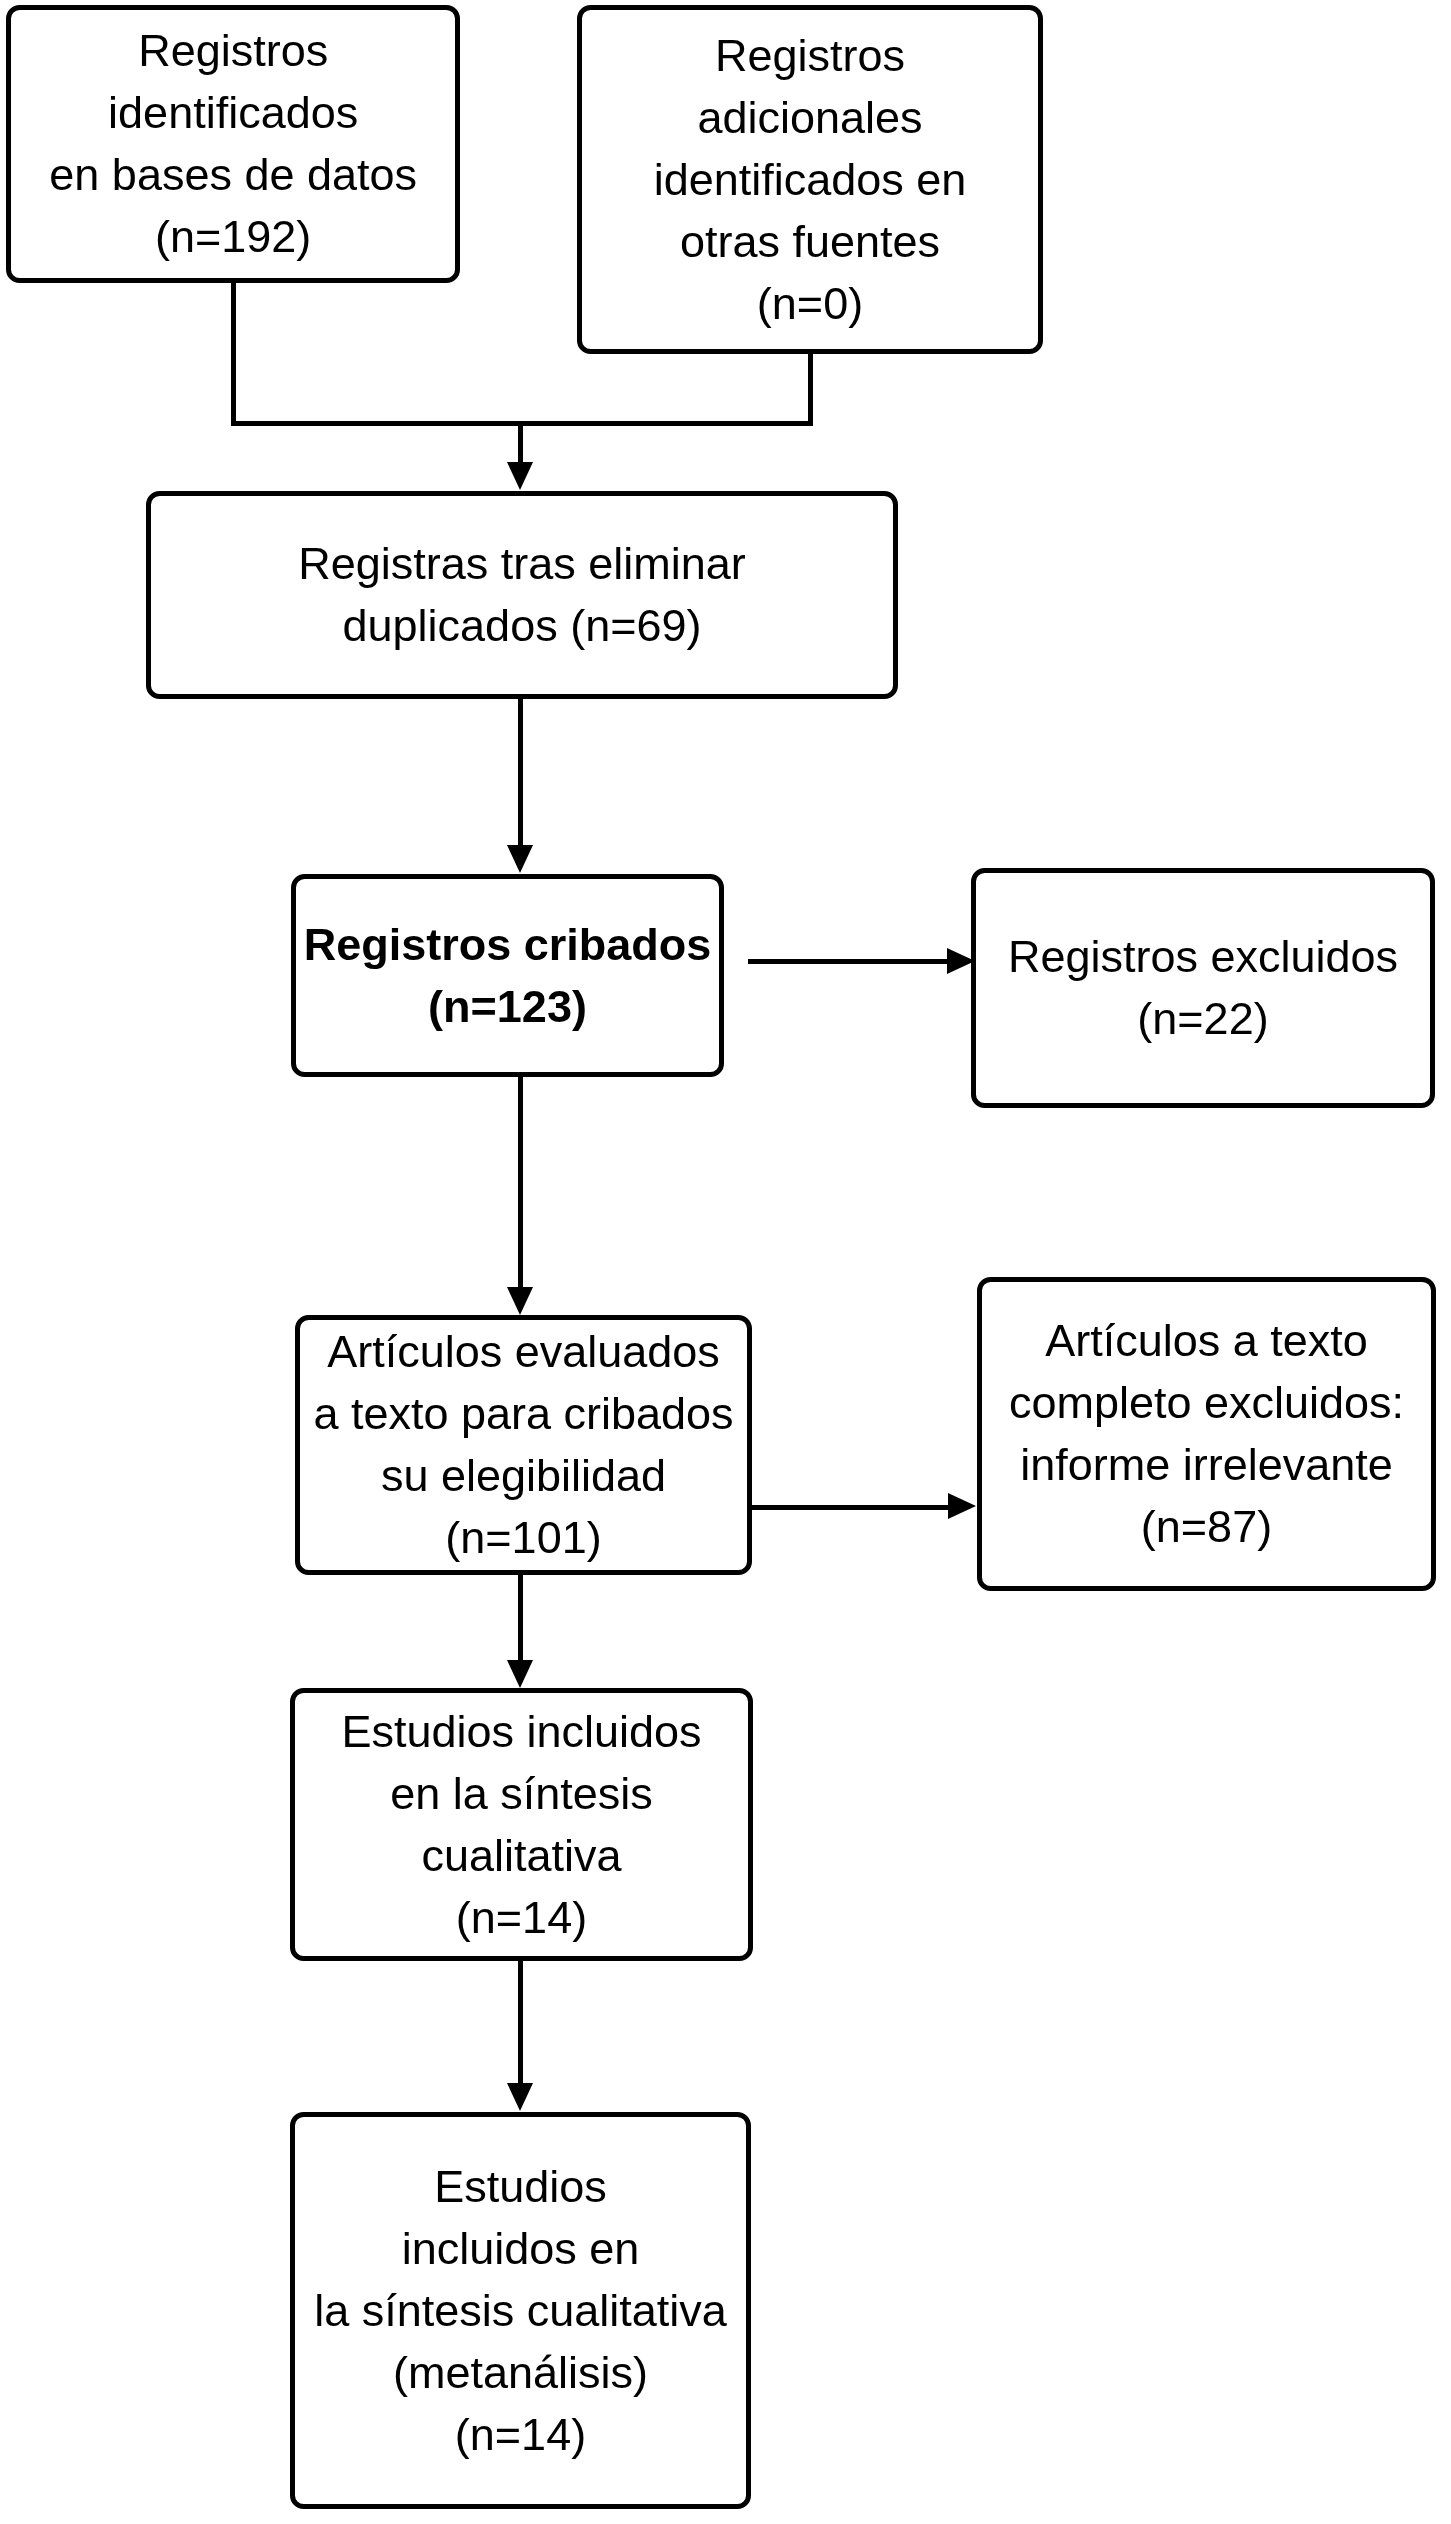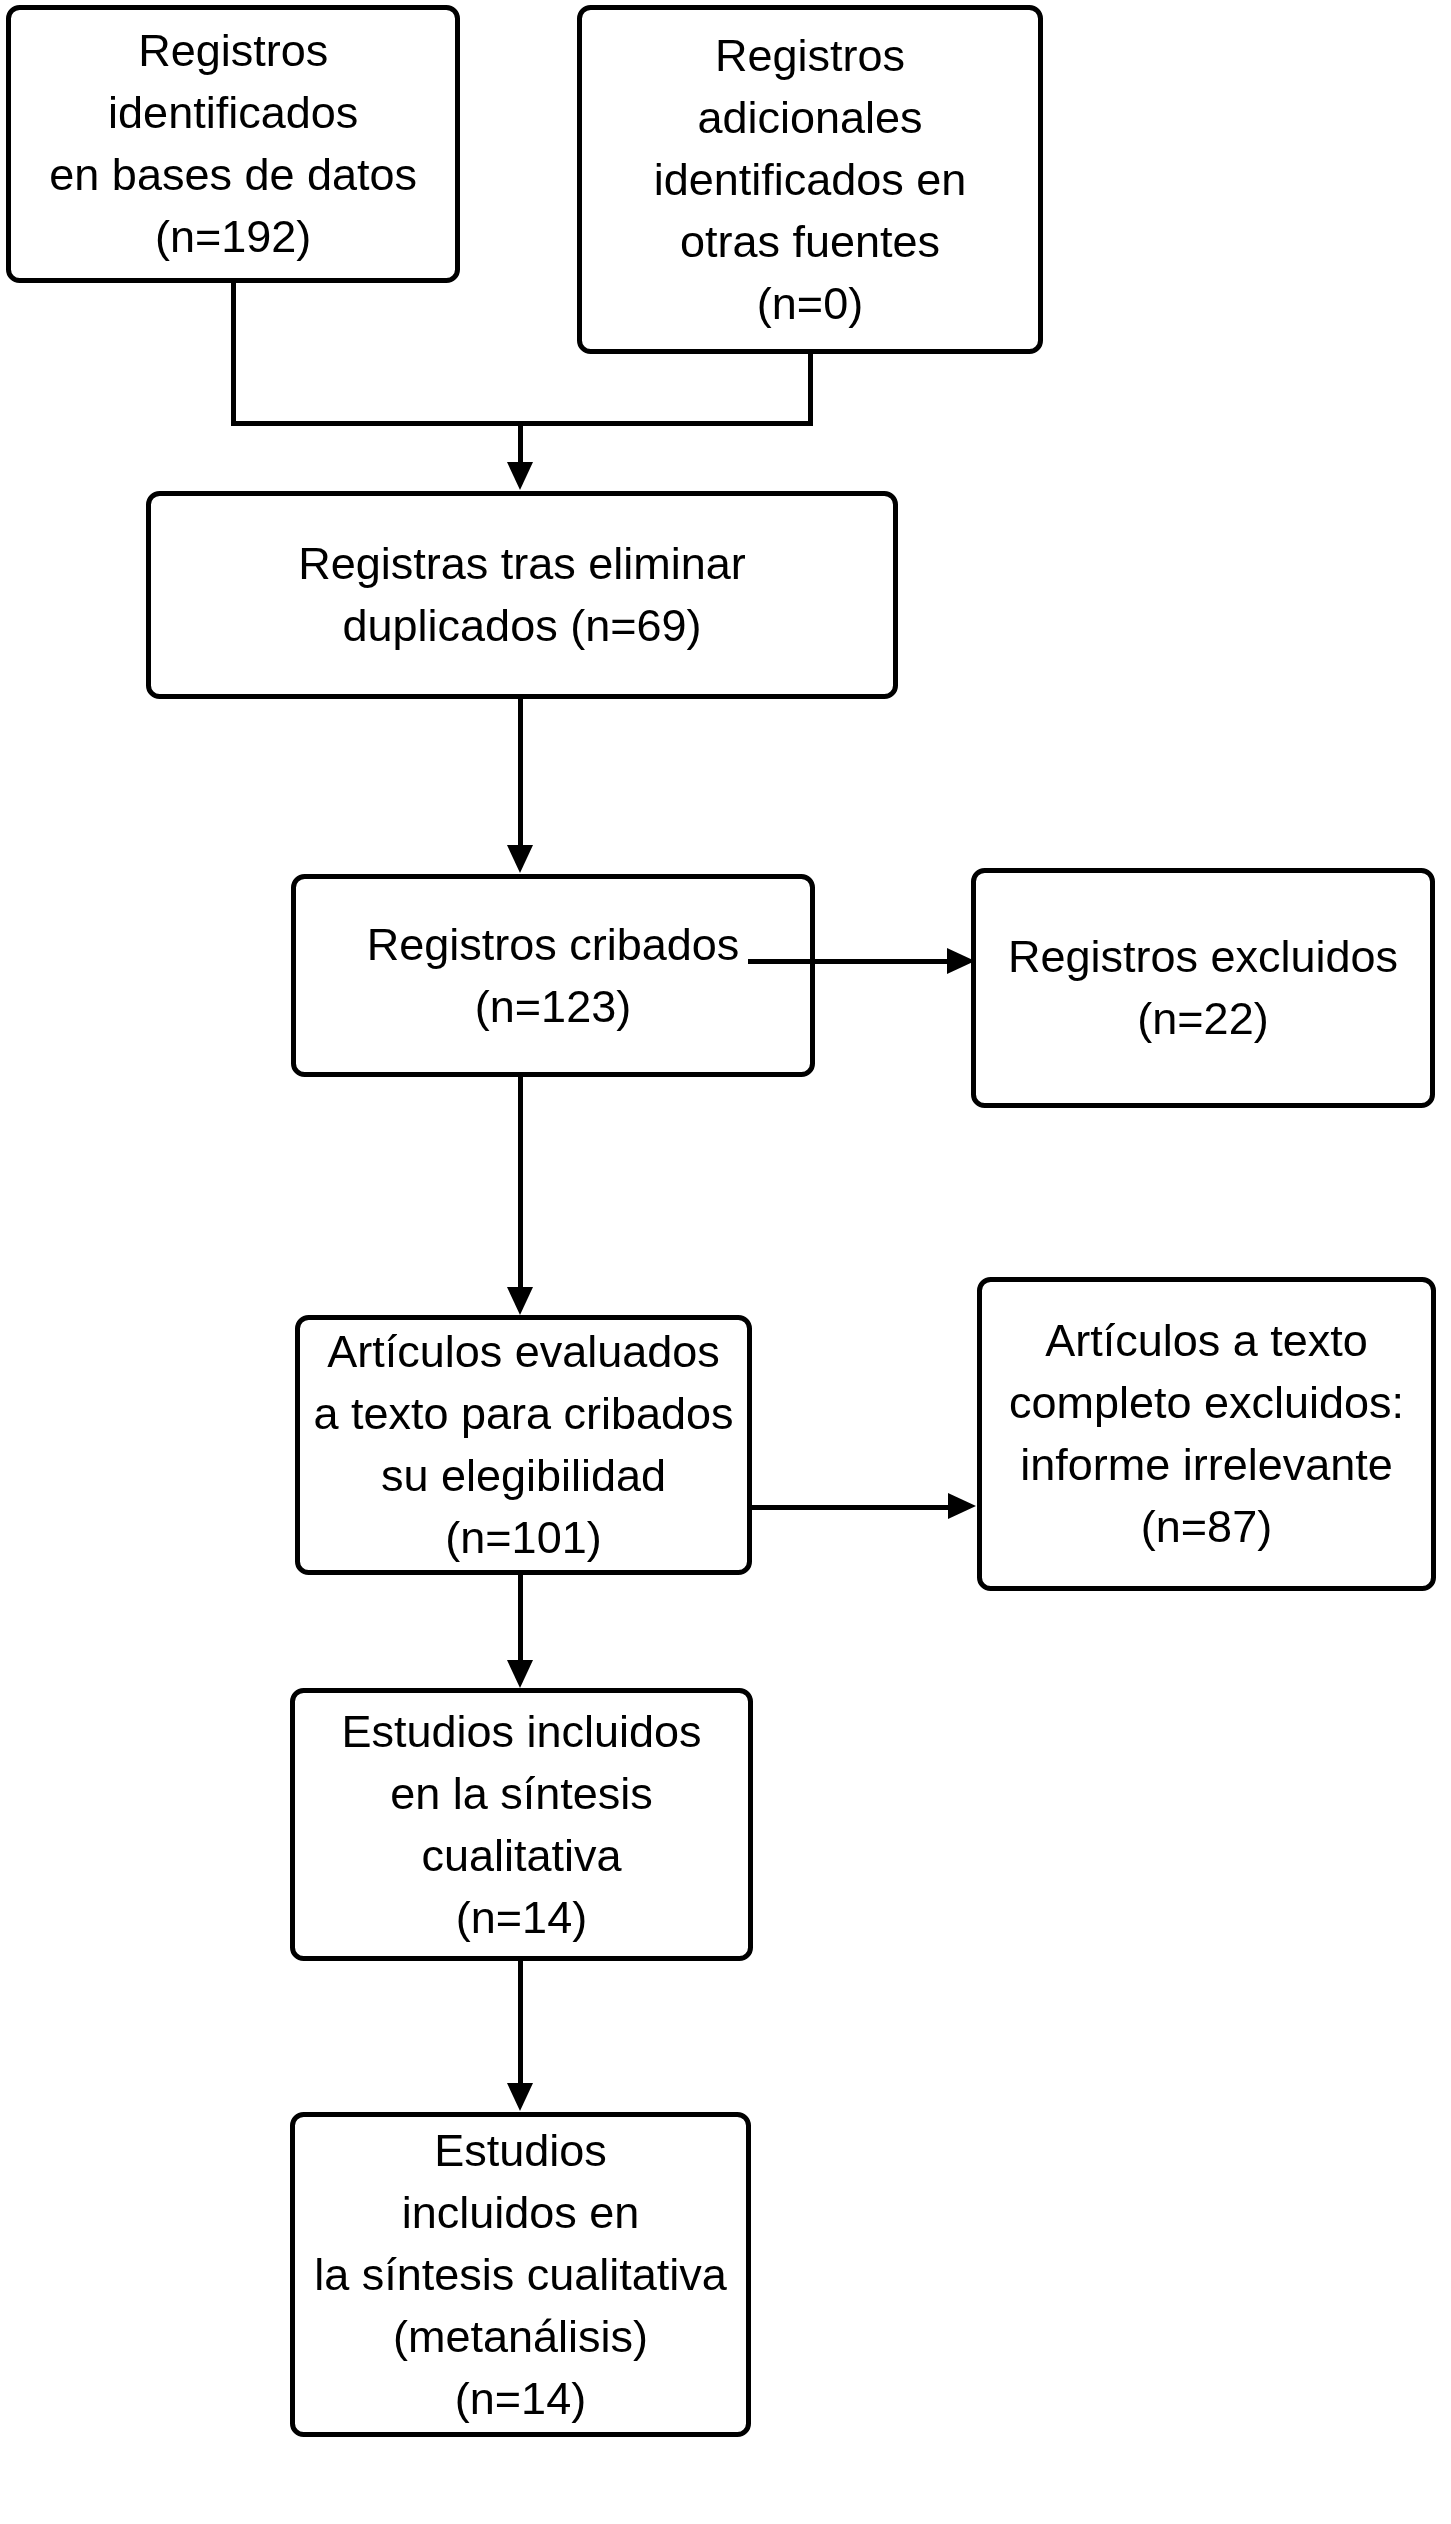--- a/index.html
+++ b/index.html
@@ -54,21 +54,21 @@
   <div class="ah-down" style="left:507px;top:462px;"></div>
 
   <div class="node" style="left:146px;top:491px;width:752px;height:208px;">
     <div class="ln">Registras tras eliminar</div>
     <div class="ln">duplicados (n=69)</div>
   </div>
 
   <div class="vline" style="left:518px;top:696px;width:5px;height:150px;"></div>
   <div class="ah-down" style="left:507px;top:845px;"></div>
 
-  <div class="node" style="left:291px;top:874px;width:524px;height:203px;">
+  <div class="node" style="left:291px;top:874px;width:433px;height:203px;font-weight:bold;">
     <div class="ln">Registros cribados</div>
     <div class="ln">(n=123)</div>
   </div>
 
   <div class="hline" style="left:748px;top:959px;width:202px;height:5px;"></div>
   <div class="ah-right" style="left:947px;top:948px;"></div>
 
   <div class="node" style="left:971px;top:868px;width:464px;height:240px;">
     <div class="ln">Registros excluidos</div>
     <div class="ln">(n=22)</div>
@@ -100,21 +100,21 @@
   <div class="node" style="left:290px;top:1688px;width:463px;height:273px;">
     <div class="ln">Estudios incluidos</div>
     <div class="ln">en la síntesis</div>
     <div class="ln">cualitativa</div>
     <div class="ln">(n=14)</div>
   </div>
 
   <div class="vline" style="left:518px;top:1959px;width:5px;height:125px;"></div>
   <div class="ah-down" style="left:507px;top:2083px;"></div>
 
-  <div class="node" style="left:290px;top:2112px;width:461px;height:325px;">
+  <div class="node" style="left:290px;top:2112px;width:461px;height:397px;">
     <div class="ln">Estudios</div>
     <div class="ln">incluidos en</div>
     <div class="ln">la síntesis cualitativa</div>
     <div class="ln">(metanálisis)</div>
     <div class="ln">(n=14)</div>
   </div>
 
 </div>
 
 

